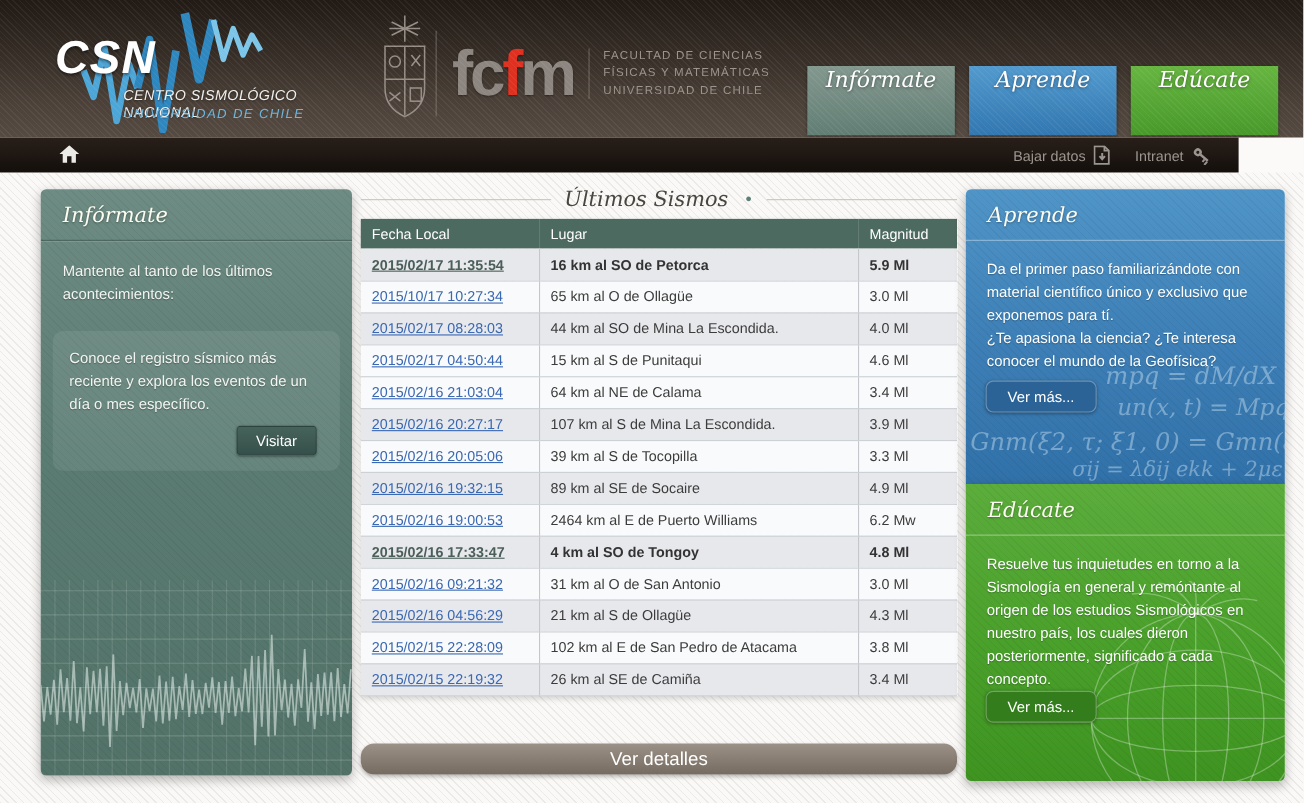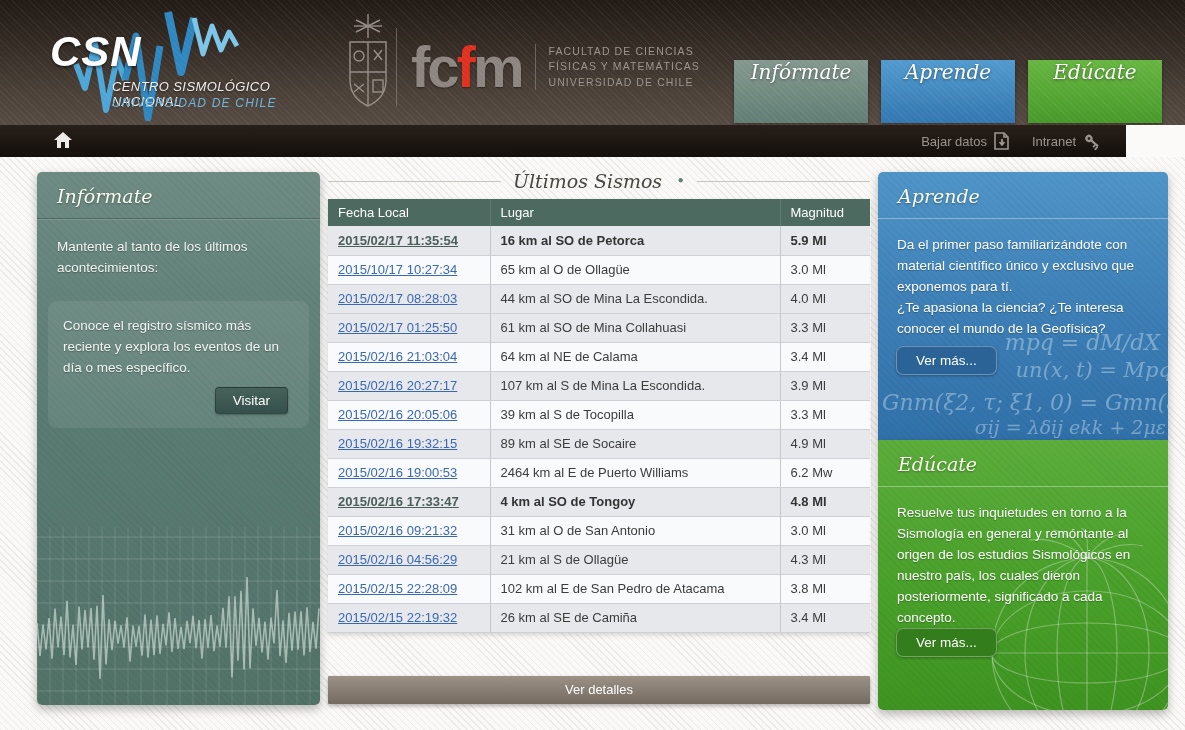--- a/index.html
+++ b/index.html
@@ -172,22 +172,22 @@
   table.sismos td:nth-child(-n+2) { border-right:1px solid #c4c8cc; }
   table.sismos tr.odd  td { background:#e7e8ec; }
   table.sismos tr.even td { background:#f9fafb; }
   table.sismos a.fecha { color:#3a68b2; text-decoration:underline; cursor:pointer; }
   table.sismos tr.destacado td { font-weight:bold; color:#333; }
   table.sismos tr.destacado a.fecha { color:#4b5f59; }
 
   .ver-detalles {
     position:absolute; left:328px; top:676px; width:542px; height:28px;
     background:linear-gradient(180deg,#9b9186,#756b61);
-    border-radius:1px; box-shadow:0 2px 4px rgba(0,0,0,0.3);
-    color:#fff; font-size:13px; text-align:center; line-height:28px;
+    border-radius:12px; box-shadow:0 2px 4px rgba(0,0,0,0.3);
+    color:#fff; font-size:17px; text-align:center; line-height:28px;
     cursor:pointer;
   }
 
   
   .panel-blue {
     position:absolute; left:878px; top:172px; width:290px; height:268px;
     border-radius:5px 5px 0 0; overflow:hidden;
     background:linear-gradient(180deg,#5095c8 0%, #3c7eb5 55%, #3171a9 100%);
     box-shadow:0 4px 10px rgba(0,0,0,0.28);
   }
@@ -372,24 +372,24 @@
       <tr class="even">
         <td><a class="fecha">2015/10/17 10:27:34</a></td>
         <td>65 km al O de Ollagüe</td>
         <td>3.0 Ml</td>
       </tr>
       <tr class="odd">
         <td><a class="fecha">2015/02/17 08:28:03</a></td>
         <td>44 km al SO de Mina La Escondida.</td>
         <td>4.0 Ml</td>
       </tr>
-      <tr class="odd">
-        <td><a class="fecha">2015/02/17 01:25:50</a></td>
-        <td>61 km al SO de Mina Collahuasi</td>
-        <td>3.3 Ml</td>
+      <tr class="even">
+        <td><a class="fecha">2015/02/17 04:50:44</a></td>
+        <td>15 km al S de Punitaqui</td>
+        <td>4.6 Ml</td>
       </tr>
       <tr class="even">
         <td><a class="fecha">2015/02/16 21:03:04</a></td>
         <td>64 km al NE de Calama</td>
         <td>3.4 Ml</td>
       </tr>
       <tr class="odd">
         <td><a class="fecha">2015/02/16 20:27:17</a></td>
         <td>107 km al S de Mina La Escondida.</td>
         <td>3.9 Ml</td>

